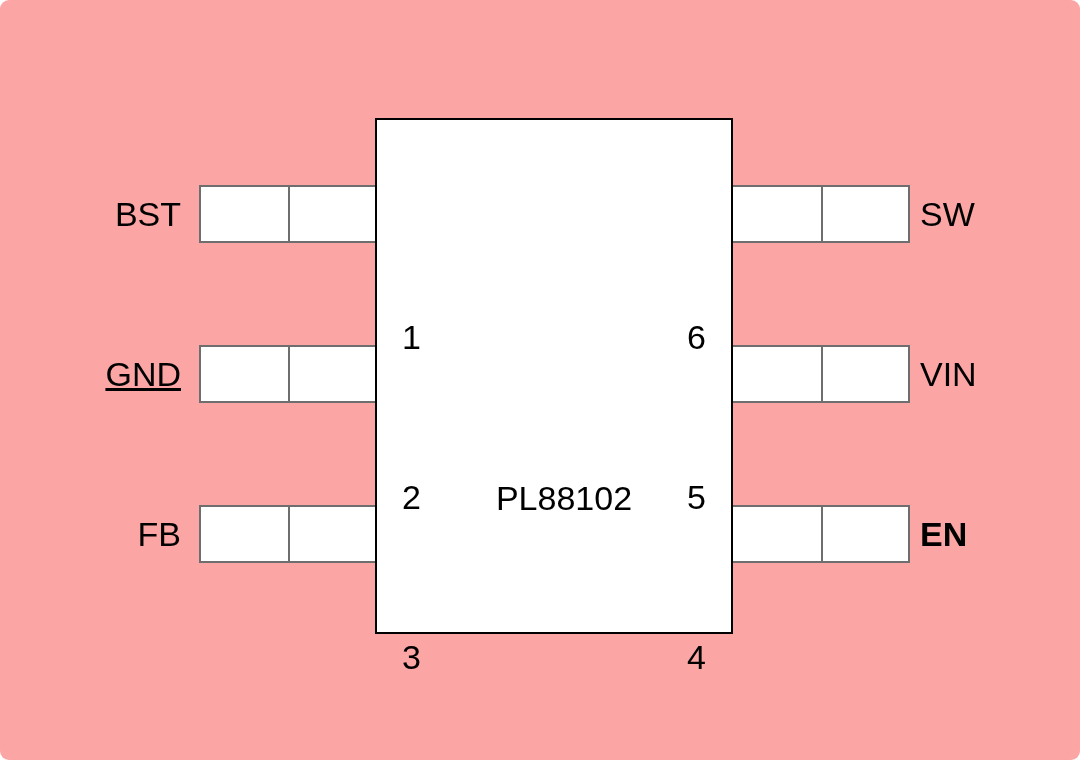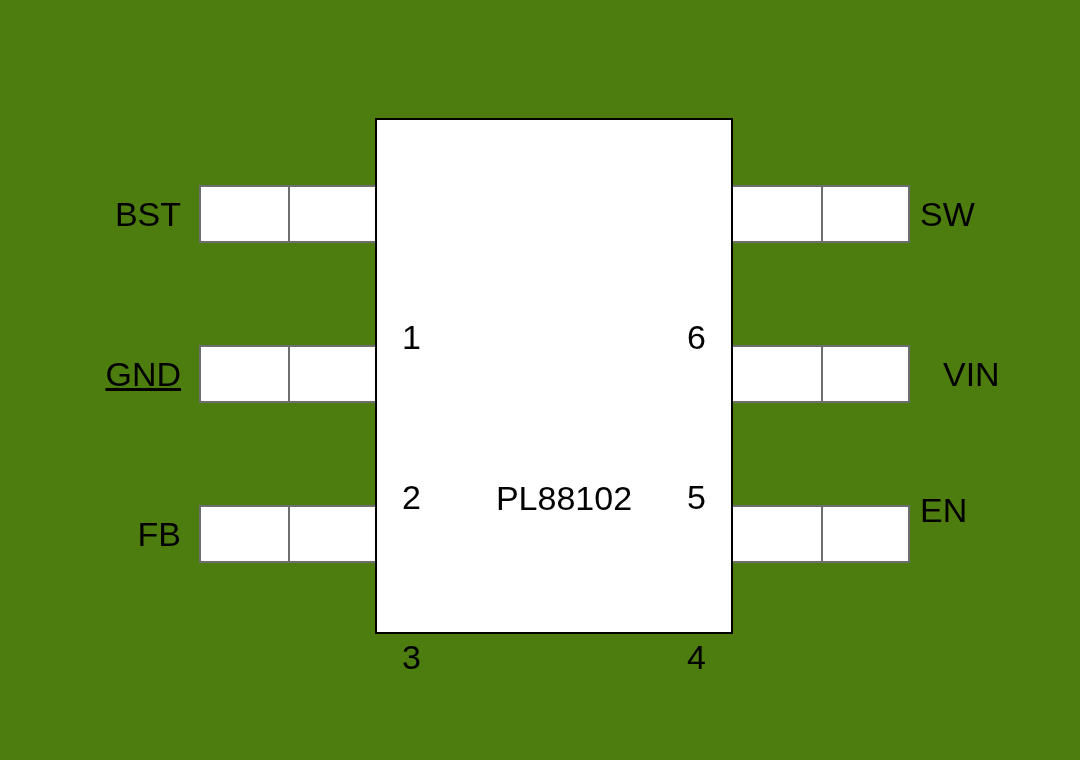--- a/index.html
+++ b/index.html
@@ -8,22 +8,23 @@
     padding: 0;
     background: #ffffff;
   }
   body {
     font-family: "Liberation Sans", sans-serif;
   }
   #diagram-canvas {
     position: relative;
     width: 1080px;
     height: 760px;
-    background: #4d7c0f;
+    background: #fca5a5;
     overflow: hidden;
+    border-radius: 9px;
   }
 
   
   .ic-body {
     position: absolute;
     left: 375px;
     top: 118px;
     width: 358px;
     height: 516px;
     box-sizing: border-box;
@@ -126,27 +127,27 @@
   <div class="lead right-lead" style="top:185px;">
     <div class="lead-seg inner-seg-first"></div>
     <div class="lead-seg inner-seg"></div>
   </div>
   <div class="pin-label right-label" style="top:185px;">SW</div>
 
   <div class="lead right-lead" style="top:345px;">
     <div class="lead-seg inner-seg-first"></div>
     <div class="lead-seg inner-seg"></div>
   </div>
-  <div class="pin-label right-label" style="top:345px;margin-left:23px;">VIN</div>
+  <div class="pin-label right-label" style="top:345px;">VIN</div>
 
   <div class="lead right-lead" style="top:505px;">
     <div class="lead-seg inner-seg-first"></div>
     <div class="lead-seg inner-seg"></div>
   </div>
-  <div class="pin-label right-label" style="top:481px;">EN</div>
+  <div class="pin-label right-label" style="top:505px;font-weight:bold;">EN</div>
 
   <div class="ic-body">
 
     <div class="pin-number left" style="top:196px;">1</div>
     <div class="pin-number left" style="top:356px;">2</div>
     <div class="pin-number left" style="top:516px;">3</div>
 
     <div class="pin-number right" style="top:196px;">6</div>
     <div class="pin-number right" style="top:356px;">5</div>
     <div class="pin-number right" style="top:516px;">4</div>

